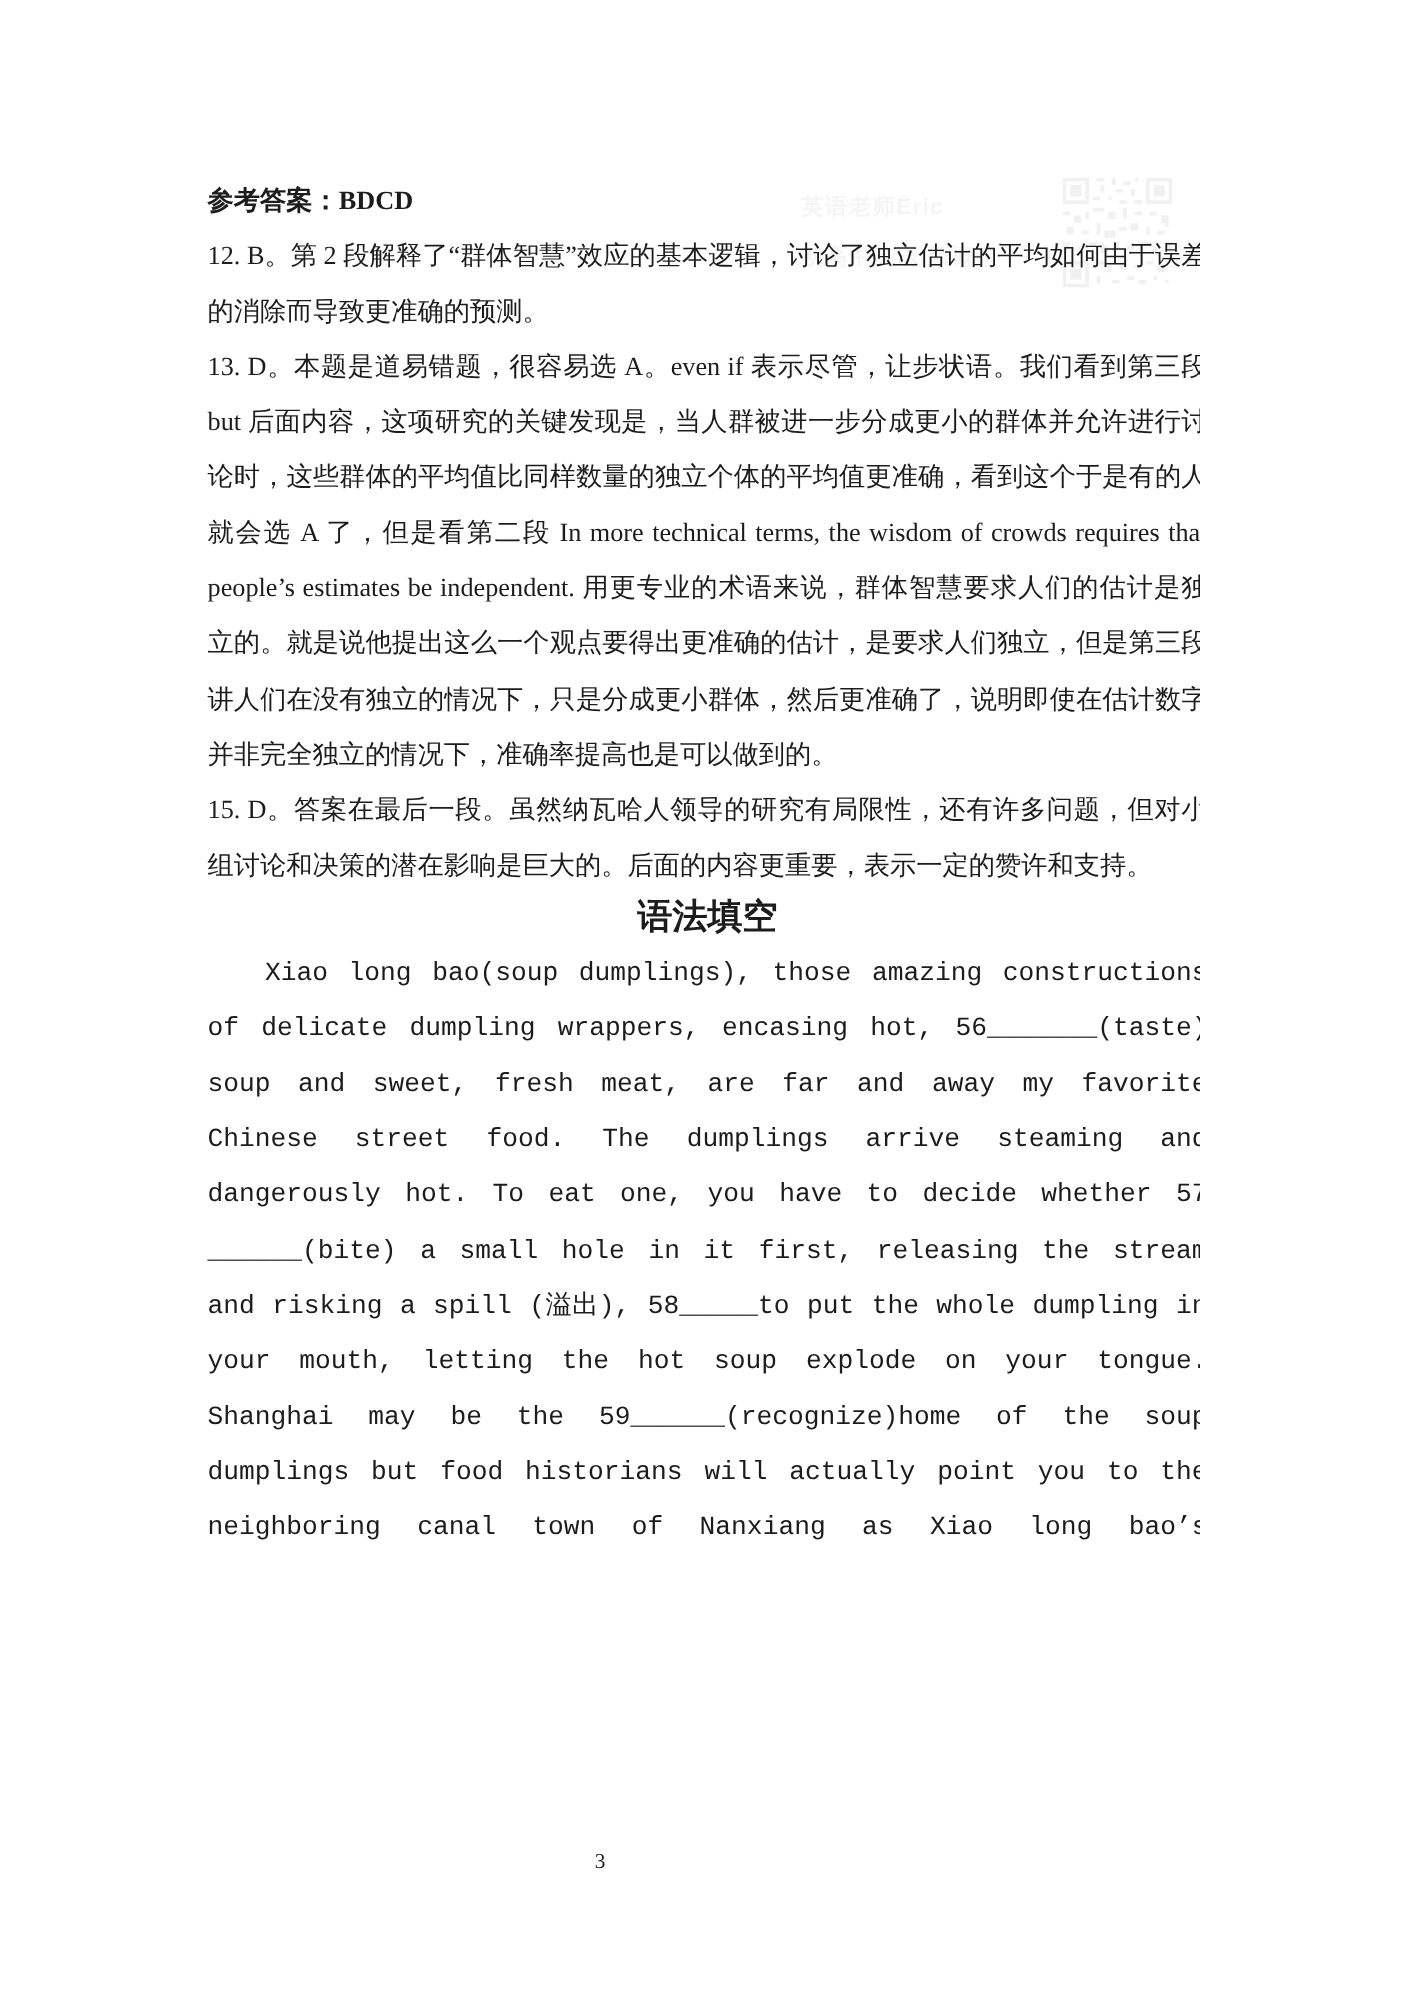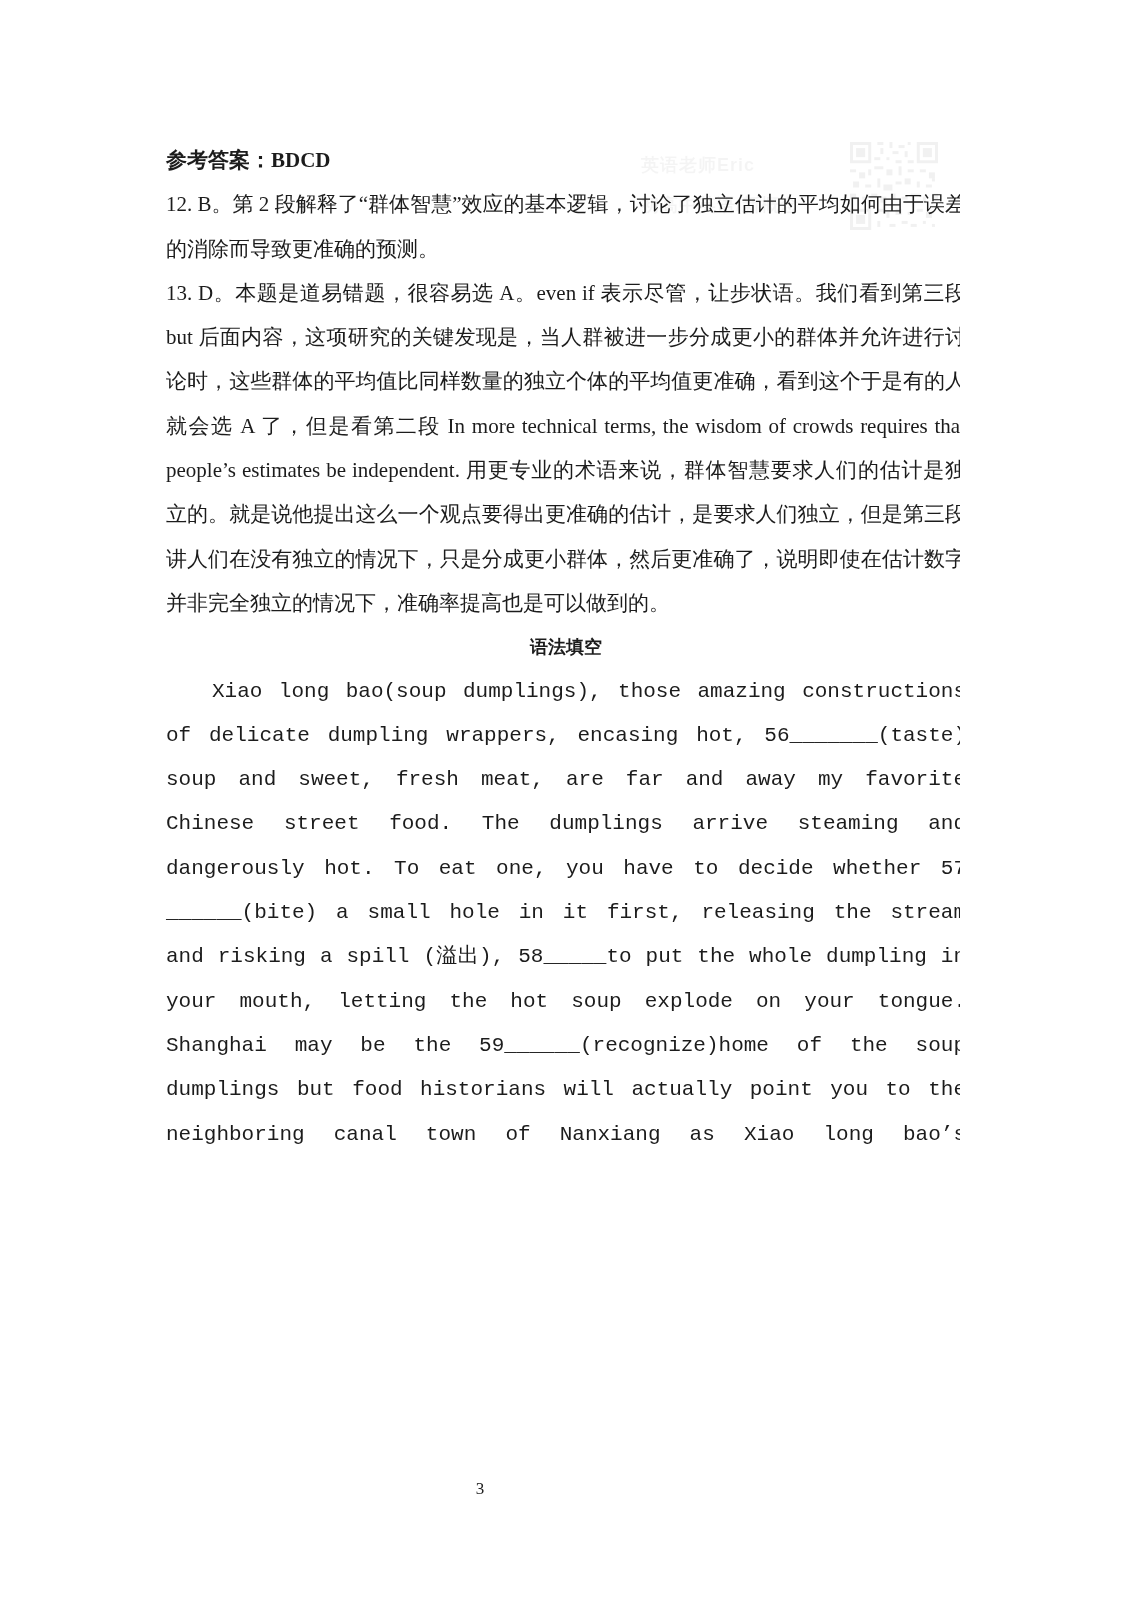--- a/index.html
+++ b/index.html
@@ -28,23 +28,23 @@
   .content p { margin: 0; }
   .answers-line {
     font-weight: bold;
   }
   .analysis-heading {
     font-weight: bold;
     margin-top: 44.3px;
   }
   .grammar-heading {
     margin-top: 44.3px;
-    font-family: Liberation Serif, serif;
+    font-family: Liberation Mono, monospace;
     font-weight: bold;
-    font-size: 18px;
+    font-size: 28px;
     text-align: right;
     text-align-last: center;
   }
   .passage {
     text-indent: 46px;
     text-align-last: justify;
     word-spacing: 1px;
     font-family: Liberation Mono, monospace;
   }
   .page-number {
@@ -142,20 +142,21 @@
     </g>
   </svg>
 
   <div class="content">
 
     <p class="answers-line"><span>参考答案：</span><span>BDCD</span></p>
 
 
     <p class="para">12. B。第 2 段解释了“群体智慧”效应的基本逻辑，讨论了独立估计的平均如何由于误差的消除而导致更准确的预测。</p>
     <p class="para">13. D。本题是道易错题，很容易选 A。even if 表示尽管，让步状语。我们看到第三段 but 后面内容，这项研究的关键发现是，当人群被进一步分成更小的群体并允许进行讨论时，这些群体的平均值比同样数量的独立个体的平均值更准确，看到这个于是有的人就会选 A 了，但是看第二段 In more technical terms, the wisdom of crowds requires that people’s estimates be independent. 用更专业的术语来说，群体智慧要求人们的估计是独立的。就是说他提出这么一个观点要得出更准确的估计，是要求人们独立，但是第三段讲人们在没有独立的情况下，只是分成更小群体，然后更准确了，说明即使在估计数字并非完全独立的情况下，准确率提高也是可以做到的。</p>
+    <p class="para">15. D。答案在最后一段。虽然纳瓦哈人领导的研究有局限性，还有许多问题，但对小组讨论和决策的潜在影响是巨大的。后面的内容更重要，表示一定的赞许和支持。</p>
 
     <p class="grammar-heading">语法填空</p>
 
     <p class="para passage">Xiao long bao(soup dumplings), those amazing constructions of delicate dumpling wrappers, encasing hot, 56_______(taste) soup and sweet, fresh meat, are far and away my favorite Chinese street food. The dumplings arrive steaming and dangerously hot. To eat one, you have to decide whether 57 ______(bite) a small hole in it first, releasing the stream and risking a spill (溢出), 58_____to put the whole dumpling in your mouth, letting the hot soup explode on your tongue. Shanghai may be the 59______(recognize)home of the soup dumplings but food historians will actually point you to the neighboring canal town of Nanxiang as Xiao long bao’s</p>
 
   </div>
 
   <div class="page-number">3</div>
 
 </div>

